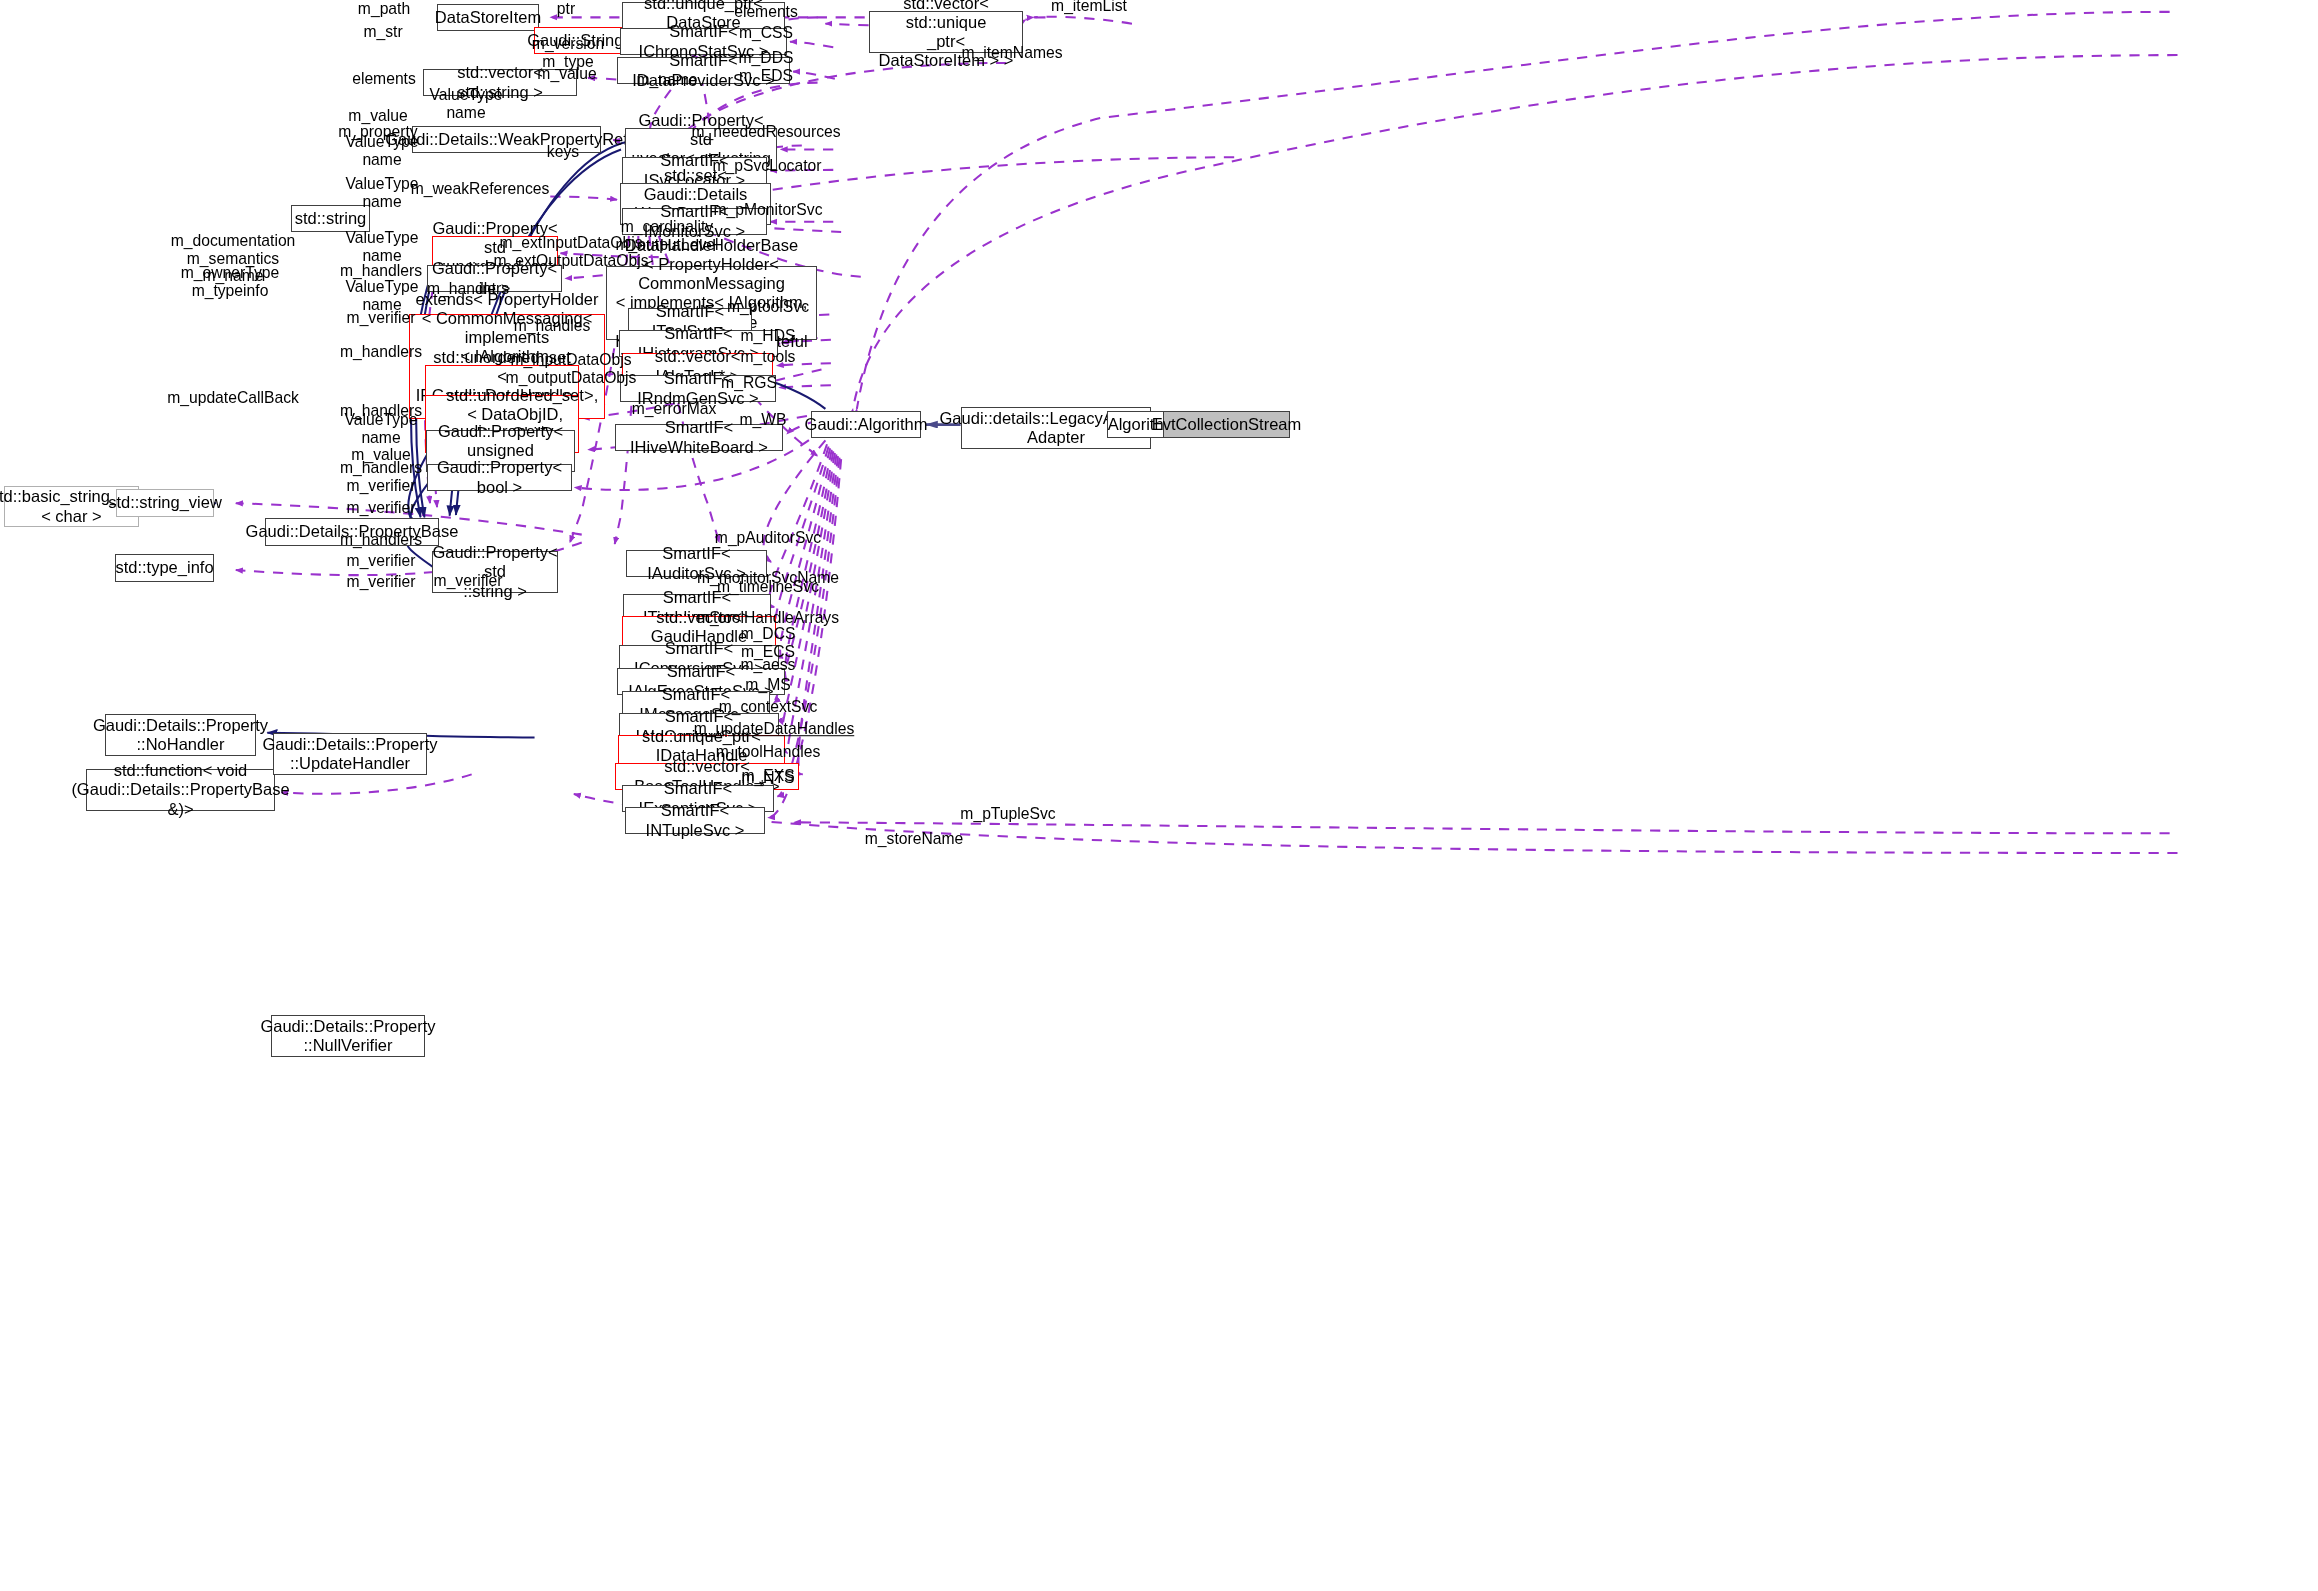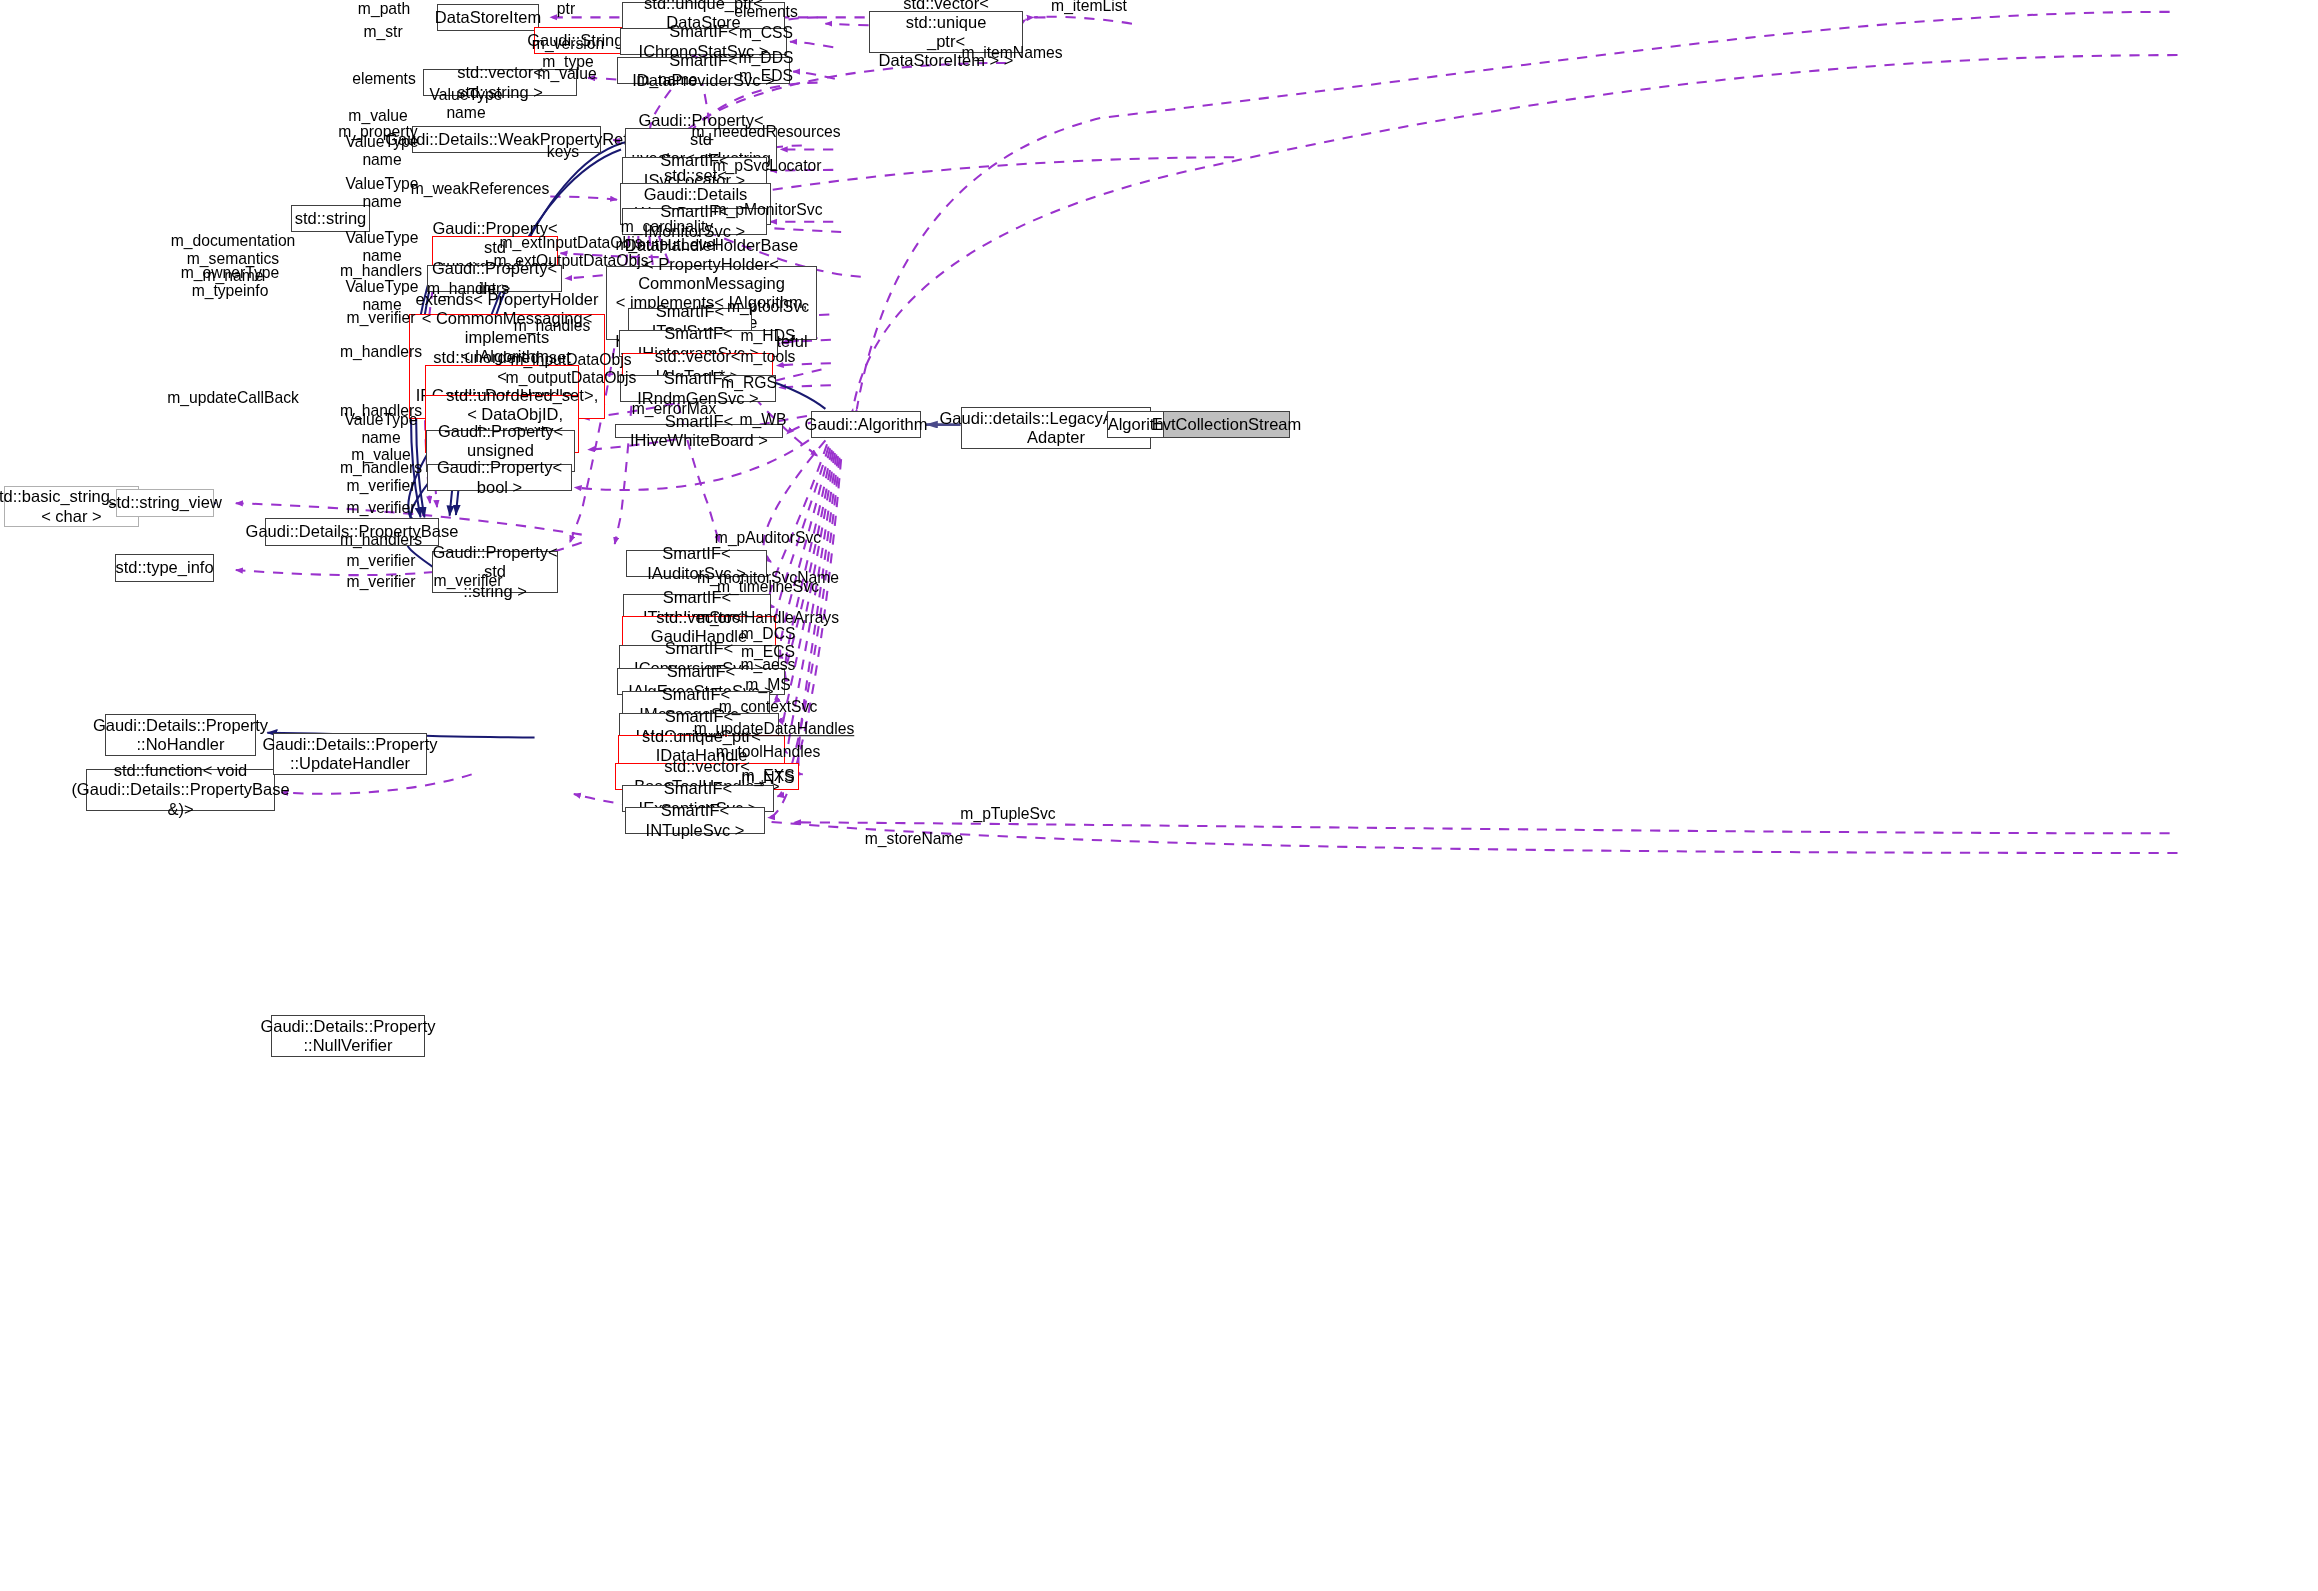--- a/index.html
+++ b/index.html
@@ -253,21 +253,21 @@
 ::WeakPropertyRef * &gt;</div>
     <div class="node" style="left: 622px; top: 208px; width: 145px; height: 27px;">SmartIF&lt; IMonitorSvc &gt;</div>
     <div class="node" style="left: 606px; top: 266px; width: 211px; height: 74px;">DataHandleHolderBase
 &lt; PropertyHolder&lt; CommonMessaging
 &lt; implements&lt; IAlgorithm, IDataHandle
 Holder, IProperty, IStateful &gt; &gt; &gt; &gt;</div>
     <div class="node" style="left: 628px; top: 308px; width: 124px; height: 27px;">SmartIF&lt; IToolSvc &gt;</div>
     <div class="node" style="left: 619px; top: 330px; width: 159px; height: 27px;">SmartIF&lt; IHistogramSvc &gt;</div>
     <div class="node red" style="left: 622px; top: 353px; width: 151px; height: 27px;">std::vector&lt; IAlgTool * &gt;</div>
     <div class="node" style="left: 620px; top: 375px; width: 156px; height: 27px;">SmartIF&lt; IRndmGenSvc &gt;</div>
-    <div class="node" style="left: 615px; top: 424px; width: 168px; height: 14px;">SmartIF&lt; IHiveWhiteBoard &gt;</div>
+    <div class="node" style="left: 615px; top: 424px; width: 168px; height: 27px;">SmartIF&lt; IHiveWhiteBoard &gt;</div>
     <div class="node" style="left: 626px; top: 550px; width: 141px; height: 27px;">SmartIF&lt; IAuditorSvc &gt;</div>
     <div class="node" style="left: 623px; top: 594px; width: 148px; height: 27px;">SmartIF&lt; ITimelineSvc &gt;</div>
     <div class="node red" style="left: 622px; top: 616px; width: 154px; height: 42px;">std::vector&lt; GaudiHandle
 ArrayBase * &gt;</div>
     <div class="node" style="left: 619px; top: 645px; width: 160px; height: 27px;">SmartIF&lt; IConversionSvc &gt;</div>
     <div class="node" style="left: 617px; top: 668px; width: 168px; height: 27px;">SmartIF&lt; IAlgExecStateSvc &gt;</div>
     <div class="node" style="left: 622px; top: 691px; width: 148px; height: 27px;">SmartIF&lt; IMessageSvc &gt;</div>
     <div class="node" style="left: 619px; top: 713px; width: 160px; height: 27px;">SmartIF&lt; IAlgContextSvc &gt;</div>
     <div class="node red" style="left: 618px; top: 735px; width: 167px; height: 42px;">std::unique_ptr&lt; IDataHandle
 Visitor &gt;</div>

